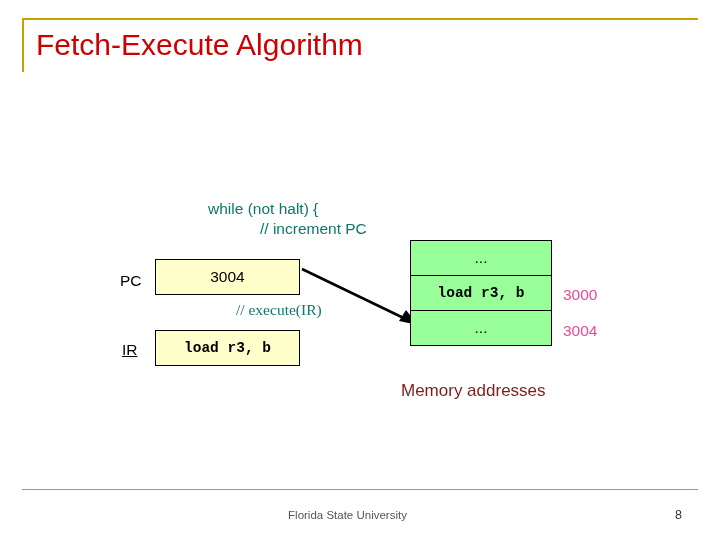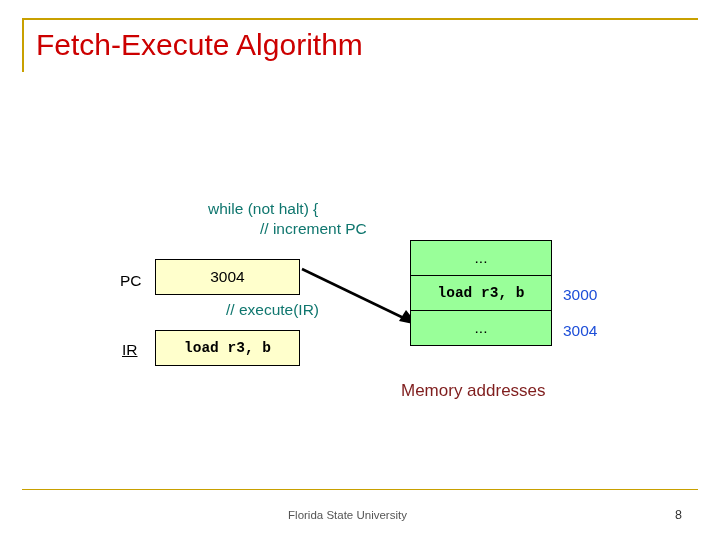--- a/index.html
+++ b/index.html
@@ -48,21 +48,21 @@
 
   
   .code-line {
     position: absolute;
     font-size: 15.5px;
     color: #0f766e;
     white-space: nowrap;
   }
   .code-while { left: 208px; top: 200px; }
   .code-incr  { left: 220px; top: 220px; margin-left: 40px; }
-  .code-exec  { left: 226px; top: 301px; }
+  .code-exec  { left: 236px; top: 301px; font-family: Liberation Serif, serif; }
 
   
   .reg-label {
     position: absolute;
     font-size: 15.5px;
     color: #000000;
   }
   .label-pc { left: 120px; top: 272px; }
   .label-ir { left: 122px; top: 341px; text-decoration: underline; }
 
@@ -118,21 +118,21 @@
     font-family: "Liberation Mono", monospace;
     font-size: 14.5px;
     font-weight: bold;
   }
 
   
   .mem-addr {
     position: absolute;
     left: 563px;
     font-size: 15.5px;
-    color: #1d4ed8;
+    color: #ec4899;
   }
   .addr-0 { top: 286px; }
   .addr-1 { top: 322px; }
 
   .mem-caption {
     position: absolute;
     left: 401px;
     top: 381px;
     font-size: 17px;
     color: #7f1d1d;

